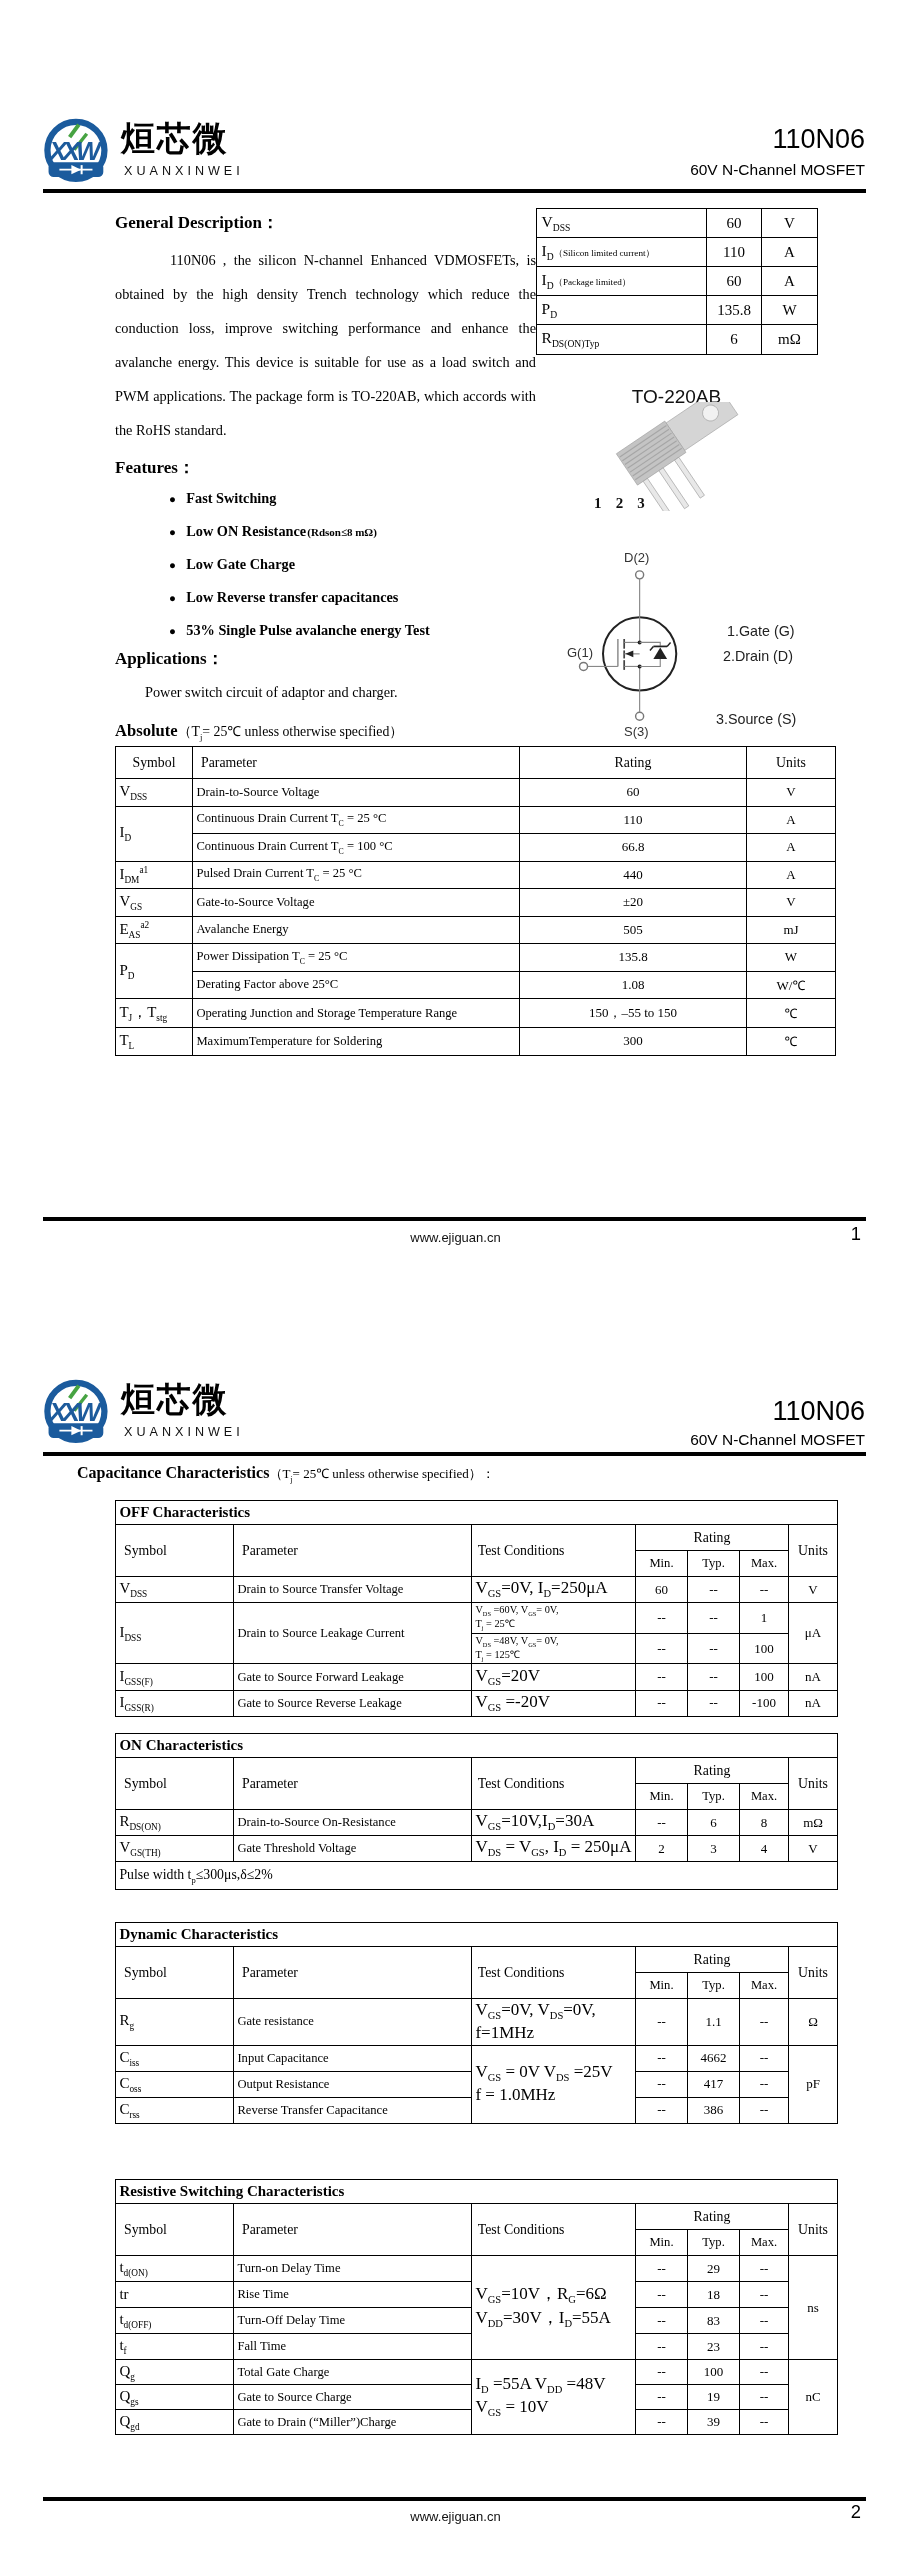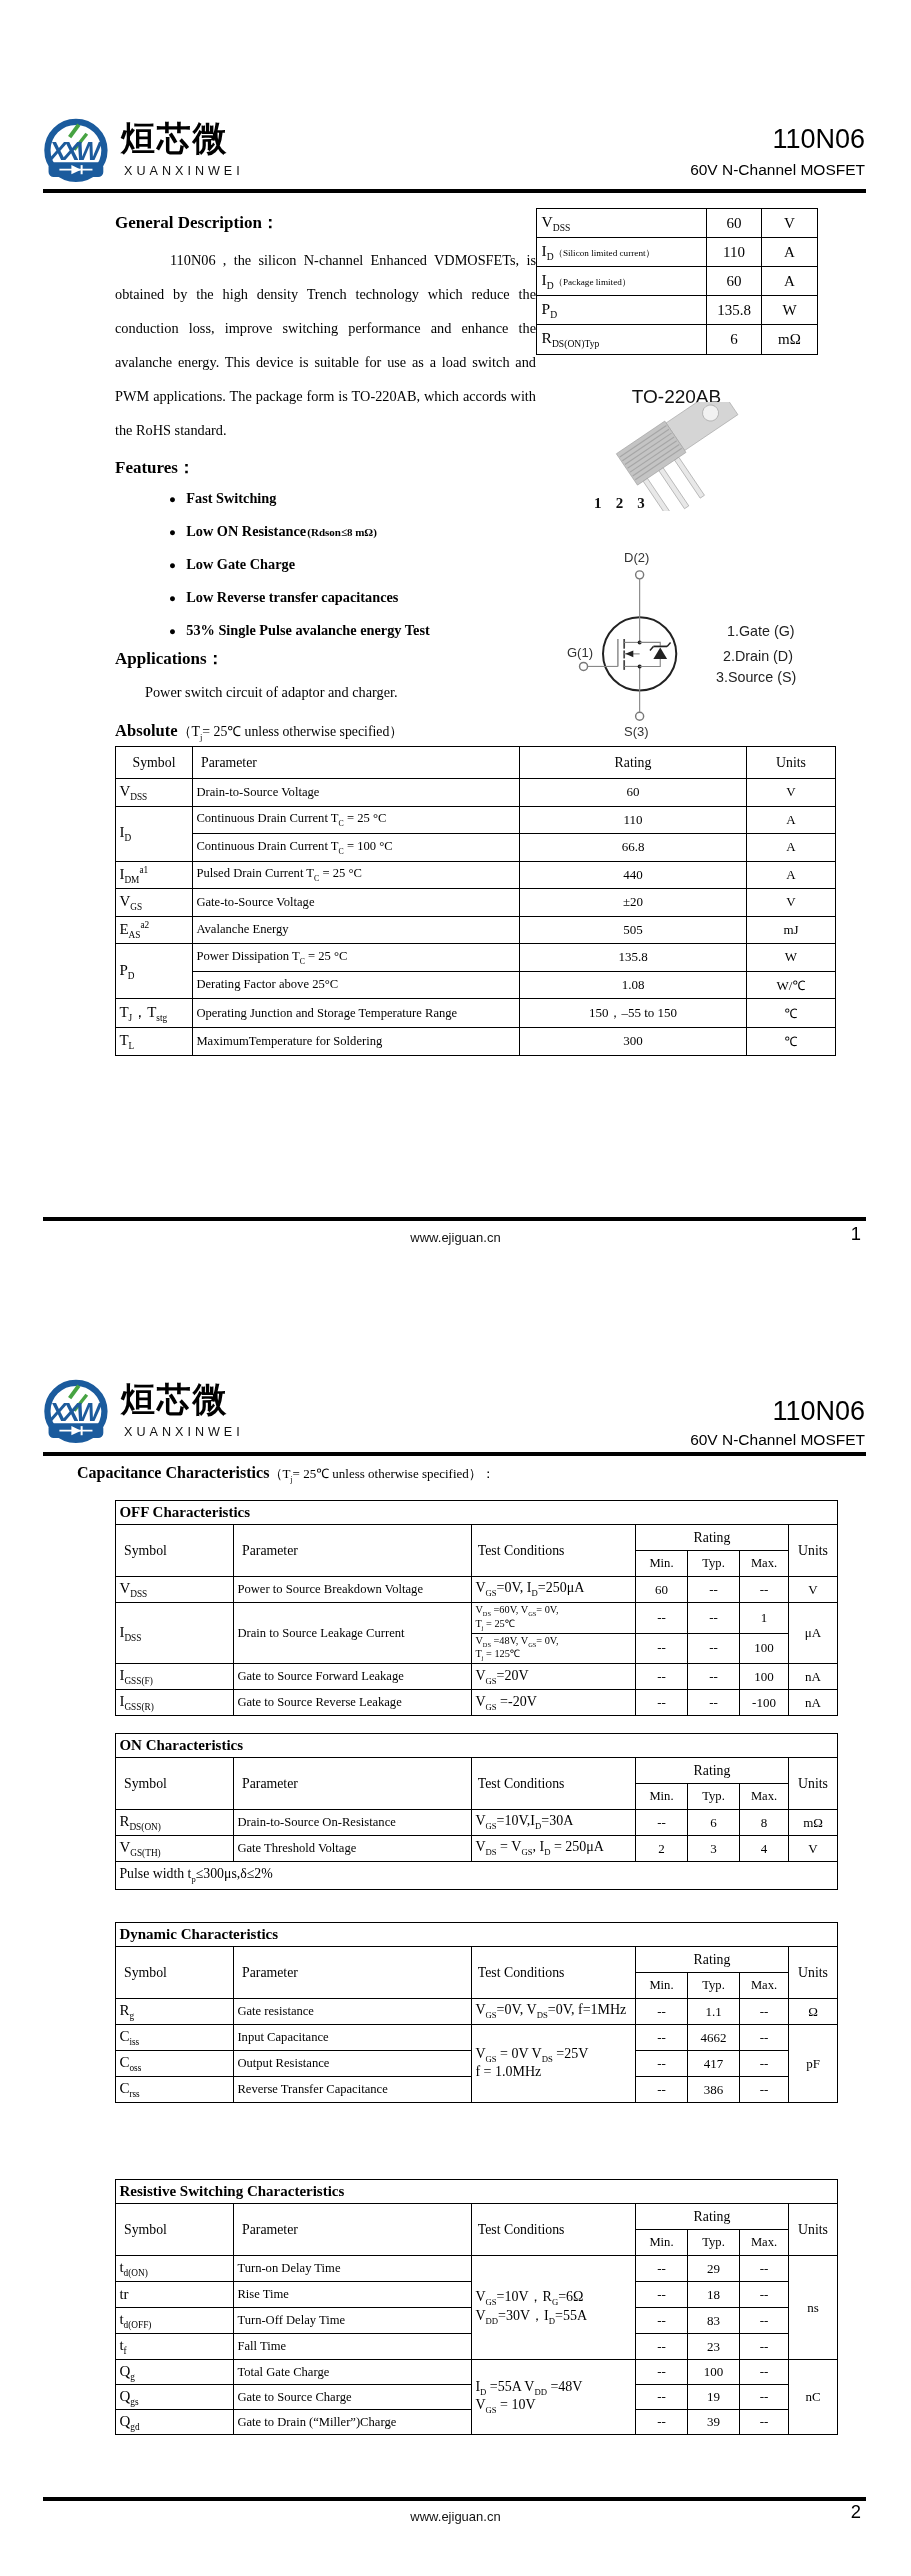--- a/index.html
+++ b/index.html
@@ -26,21 +26,21 @@
   .feat-note{font-size:11px;font-weight:bold;margin-left:1.1px;}
   .app-text{font-size:14.3px;}
   
   table.sheet{border-collapse:collapse;border:1.7px solid #000;table-layout:fixed;
               font-family:"Liberation Serif",serif;}
   table.sheet td{border:1.1px solid #000;vertical-align:middle;padding:1.1px 3.4px;}
   td.section{font-weight:bold;font-size:15px;text-align:left;padding-left:6.9px;}
   td.hd{text-align:center;font-size:13.8px;}
   td.sym{font-size:15px;text-align:left;padding-left:8px;}
   td.par{font-size:12.6px;text-align:left;padding-left:8px;}
-  td.cond{font-size:14px;text-align:left;padding-left:5.7px;white-space:pre-line;line-height:1.2;}
+  td.cond{font-size:17px;text-align:left;padding-left:5.7px;white-space:pre-line;line-height:1.2;}
   td.c{text-align:center;font-size:13px;}
   td.note{font-size:13.8px;text-align:left;padding-left:6.9px;}
   
   table.mini td{padding:1.1px 4.6px;}
   .mini .msym{font-size:15.5px;text-align:left;}
   .mini .mnote{font-size:9.2px;}
   .mini .mval{font-size:15px;text-align:center;}
   .mini .munit{font-size:15px;text-align:center;}
   sub{font-size:62%;}
   sup{font-size:62%;}
@@ -193,21 +193,21 @@
     <line x1="154" y1="137" x2="178" y2="137" stroke="#222" stroke-width="3"></line>
     <path d="M154 137 l-6 7 M178 137 l6 -7" fill="none" stroke="#222" stroke-width="2.5"></path>
     <polygon points="154,159 178,159 166,139" fill="#222"></polygon>
     <path d="M166 159 V172 H130" fill="none" stroke="#888" stroke-width="2"></path>
   </svg>
   <span class="lbl" style="left:624px;top:550px;">D(2)</span>
   <span class="lbl" style="left:567px;top:645px;">G(1)</span>
   <span class="lbl" style="left:624px;top:724px;">S(3)</span>
   <span class="legend-item" style="left:727px;top:623px;">1.Gate (G)</span>
   <span class="legend-item" style="left:723px;top:648px;">2.Drain (D)</span>
-  <span class="legend-item" style="left:716px;top:669px;">3.Source (S)</span>
+  <span class="legend-item" style="left:716px;top:711px;">3.Source (S)</span>
 
   <div class="sec-title" style="top:721px;">
     <span class="b">Absolute</span><span class="r">（T<sub>j</sub>= 25℃  unless otherwise specified）</span>
   </div>
   <table class="sheet abs" style="left:115px;top:746px;width:720px;">
     <colgroup>
         <col style="width:77px">
         <col style="width:327px">
         <col style="width:227px">
         <col style="width:89px">
@@ -327,21 +327,21 @@
       <td class="hd" colspan="3">Rating</td>
       <td class="hd" rowspan="2">Units</td>
     </tr>
     <tr style="height:26px">
       <td class="hd" style="font-size:12.6px;">Min.</td>
       <td class="hd" style="font-size:12.6px;">Typ.</td>
       <td class="hd" style="font-size:12.6px;">Max.</td>
     </tr>
     <tr style="height:26px">
       <td class="sym">V<sub>DSS</sub></td>
-      <td class="par">Power to Source Breakdown Voltage</td>
+      <td class="par">Drain to Source Transfer Voltage</td>
       <td class="cond">V<sub>GS</sub>=0V, I<sub>D</sub>=250μA</td>
       <td class="c">60</td>
       <td class="c">--</td>
       <td class="c">--</td>
       <td class="c">V</td>
     </tr>
     <tr style="height:30px">
       <td class="sym" rowspan="2">I<sub>DSS</sub></td>
       <td class="par" rowspan="2">Drain to Source Leakage Current</td>
       <td class="cond" style="font-size:10.3px;">V<sub>DS</sub> =60V, V<sub>GS</sub>= 0V,<br>T<sub>j</sub> = 25℃</td>

